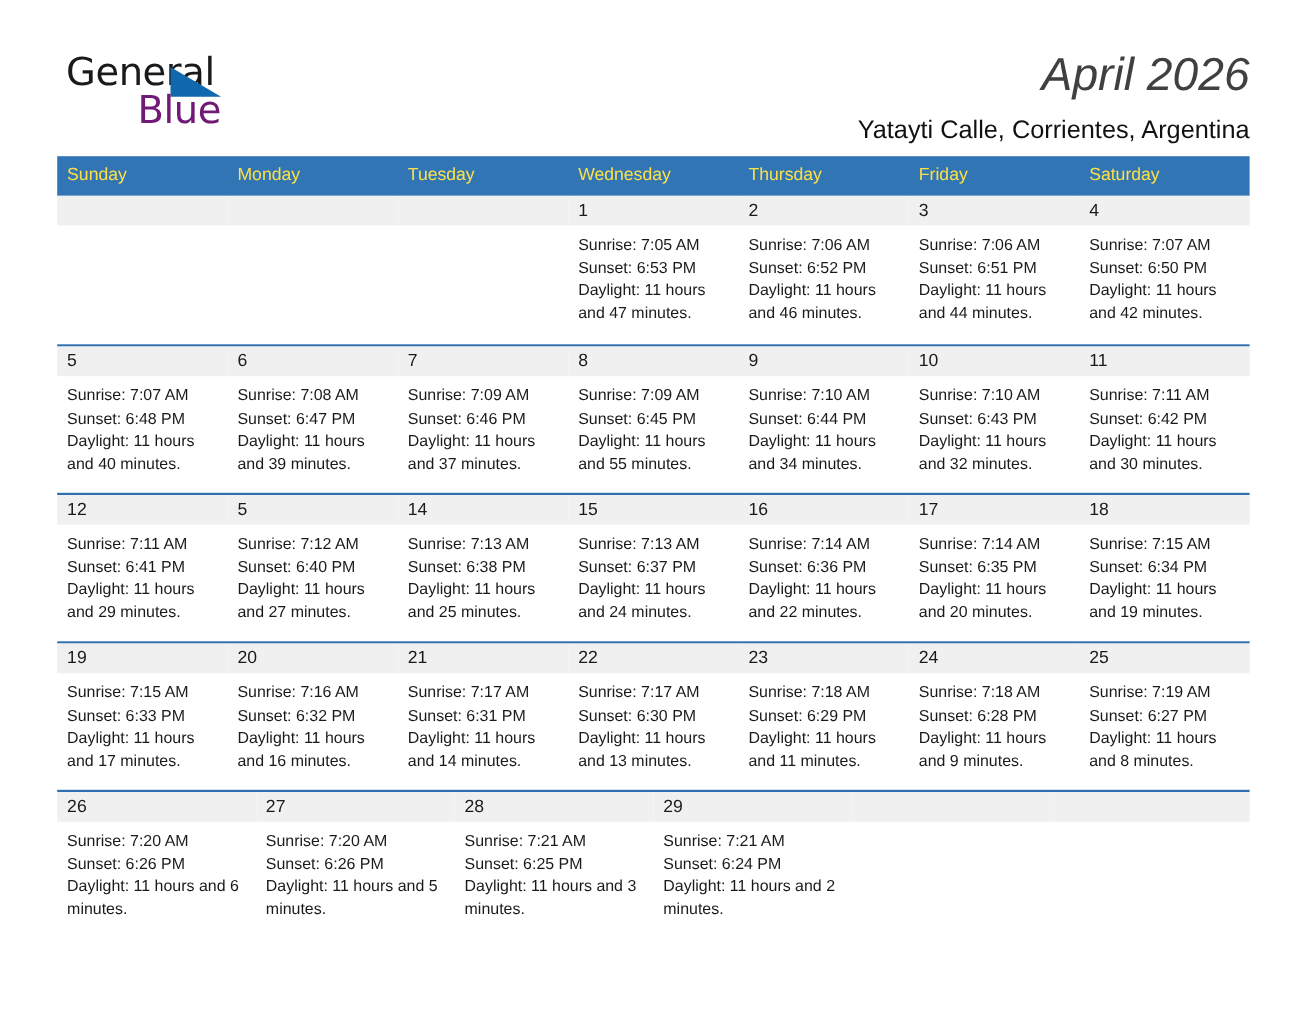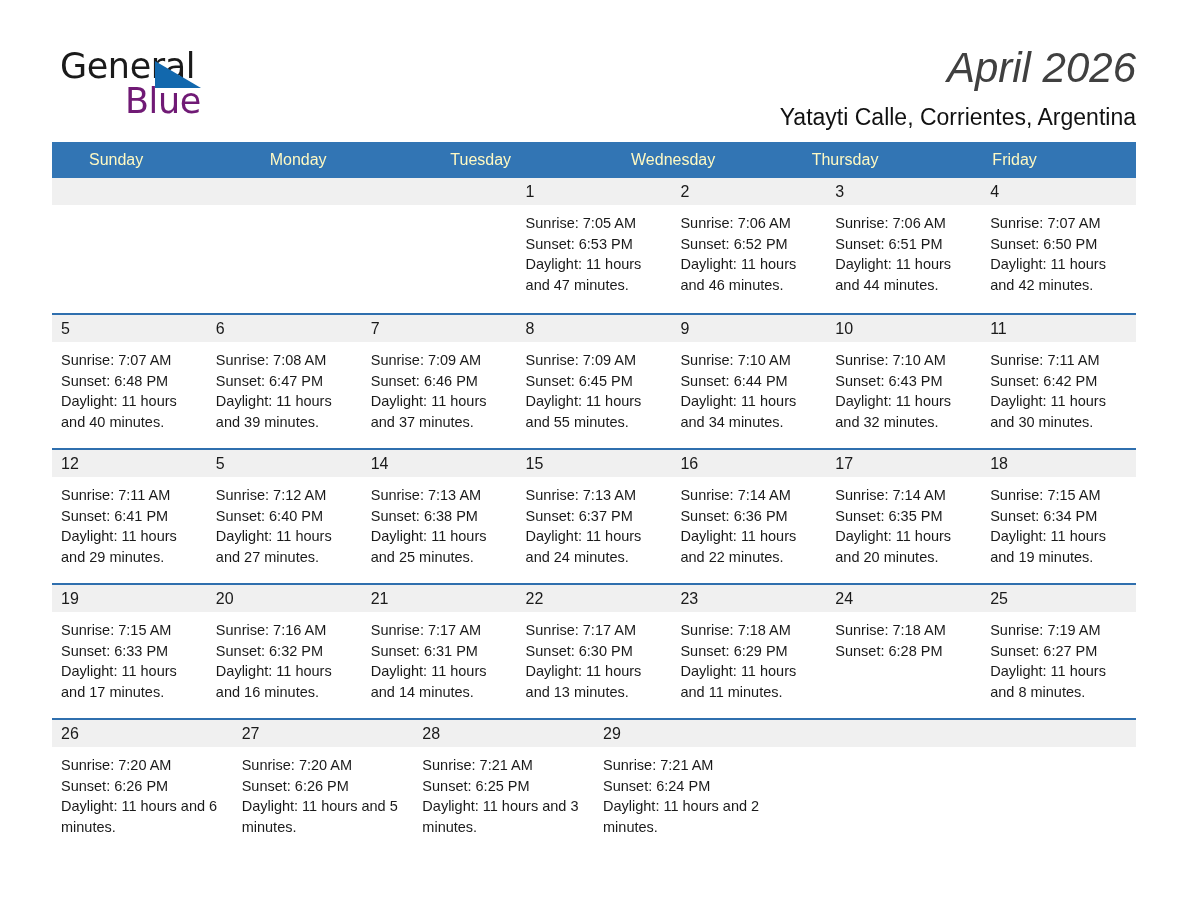--- a/index.html
+++ b/index.html
@@ -90,26 +90,25 @@
   .calendar {
     margin-top: 14px;
     width: 1084px;
   }
   .weekday-row {
     display: flex;
     background: #3275b4;
   }
   .weekday {
     flex: 1 1 0;
-    color: #fef9c3;
+    color: #fde047;
     font-size: 16px;
     line-height: 1;
     padding: 10px 0 10px 9px;
     box-sizing: border-box;
-    margin-left: 28px;
   }
   .week-row {
     display: flex;
     border-top: 2px solid #2f6fae;
     height: 135px;
     box-sizing: border-box;
   }
   .week-row.first { border-top: none; }
   .daycell {
     flex: 1 1 0;
@@ -161,20 +160,21 @@
 
   <div class="calendar">
 
     <div class="weekday-row">
       <div class="weekday">Sunday</div>
       <div class="weekday">Monday</div>
       <div class="weekday">Tuesday</div>
       <div class="weekday">Wednesday</div>
       <div class="weekday">Thursday</div>
       <div class="weekday">Friday</div>
+      <div class="weekday">Saturday</div>
     </div>
 
     <div class="week-row first">
       <div class="daycell empty">
         <div class="daynum-band">
             <span class="daynum"></span>
           </div>
         <div class="dayinfo">
           <div></div>
           <div></div>
@@ -440,20 +440,21 @@
           <div class="daylight">Daylight: 11 hours and 11 minutes.</div>
         </div>
       </div>
       <div class="daycell">
         <div class="daynum-band">
             <span class="daynum">24</span>
           </div>
         <div class="dayinfo">
           <div>Sunrise: 7:18 AM</div>
           <div>Sunset: 6:28 PM</div>
+          <div class="daylight">Daylight: 11 hours and 9 minutes.</div>
         </div>
       </div>
       <div class="daycell">
         <div class="daynum-band">
             <span class="daynum">25</span>
           </div>
         <div class="dayinfo">
           <div>Sunrise: 7:19 AM</div>
           <div>Sunset: 6:27 PM</div>
           <div class="daylight">Daylight: 11 hours and 8 minutes.</div>

